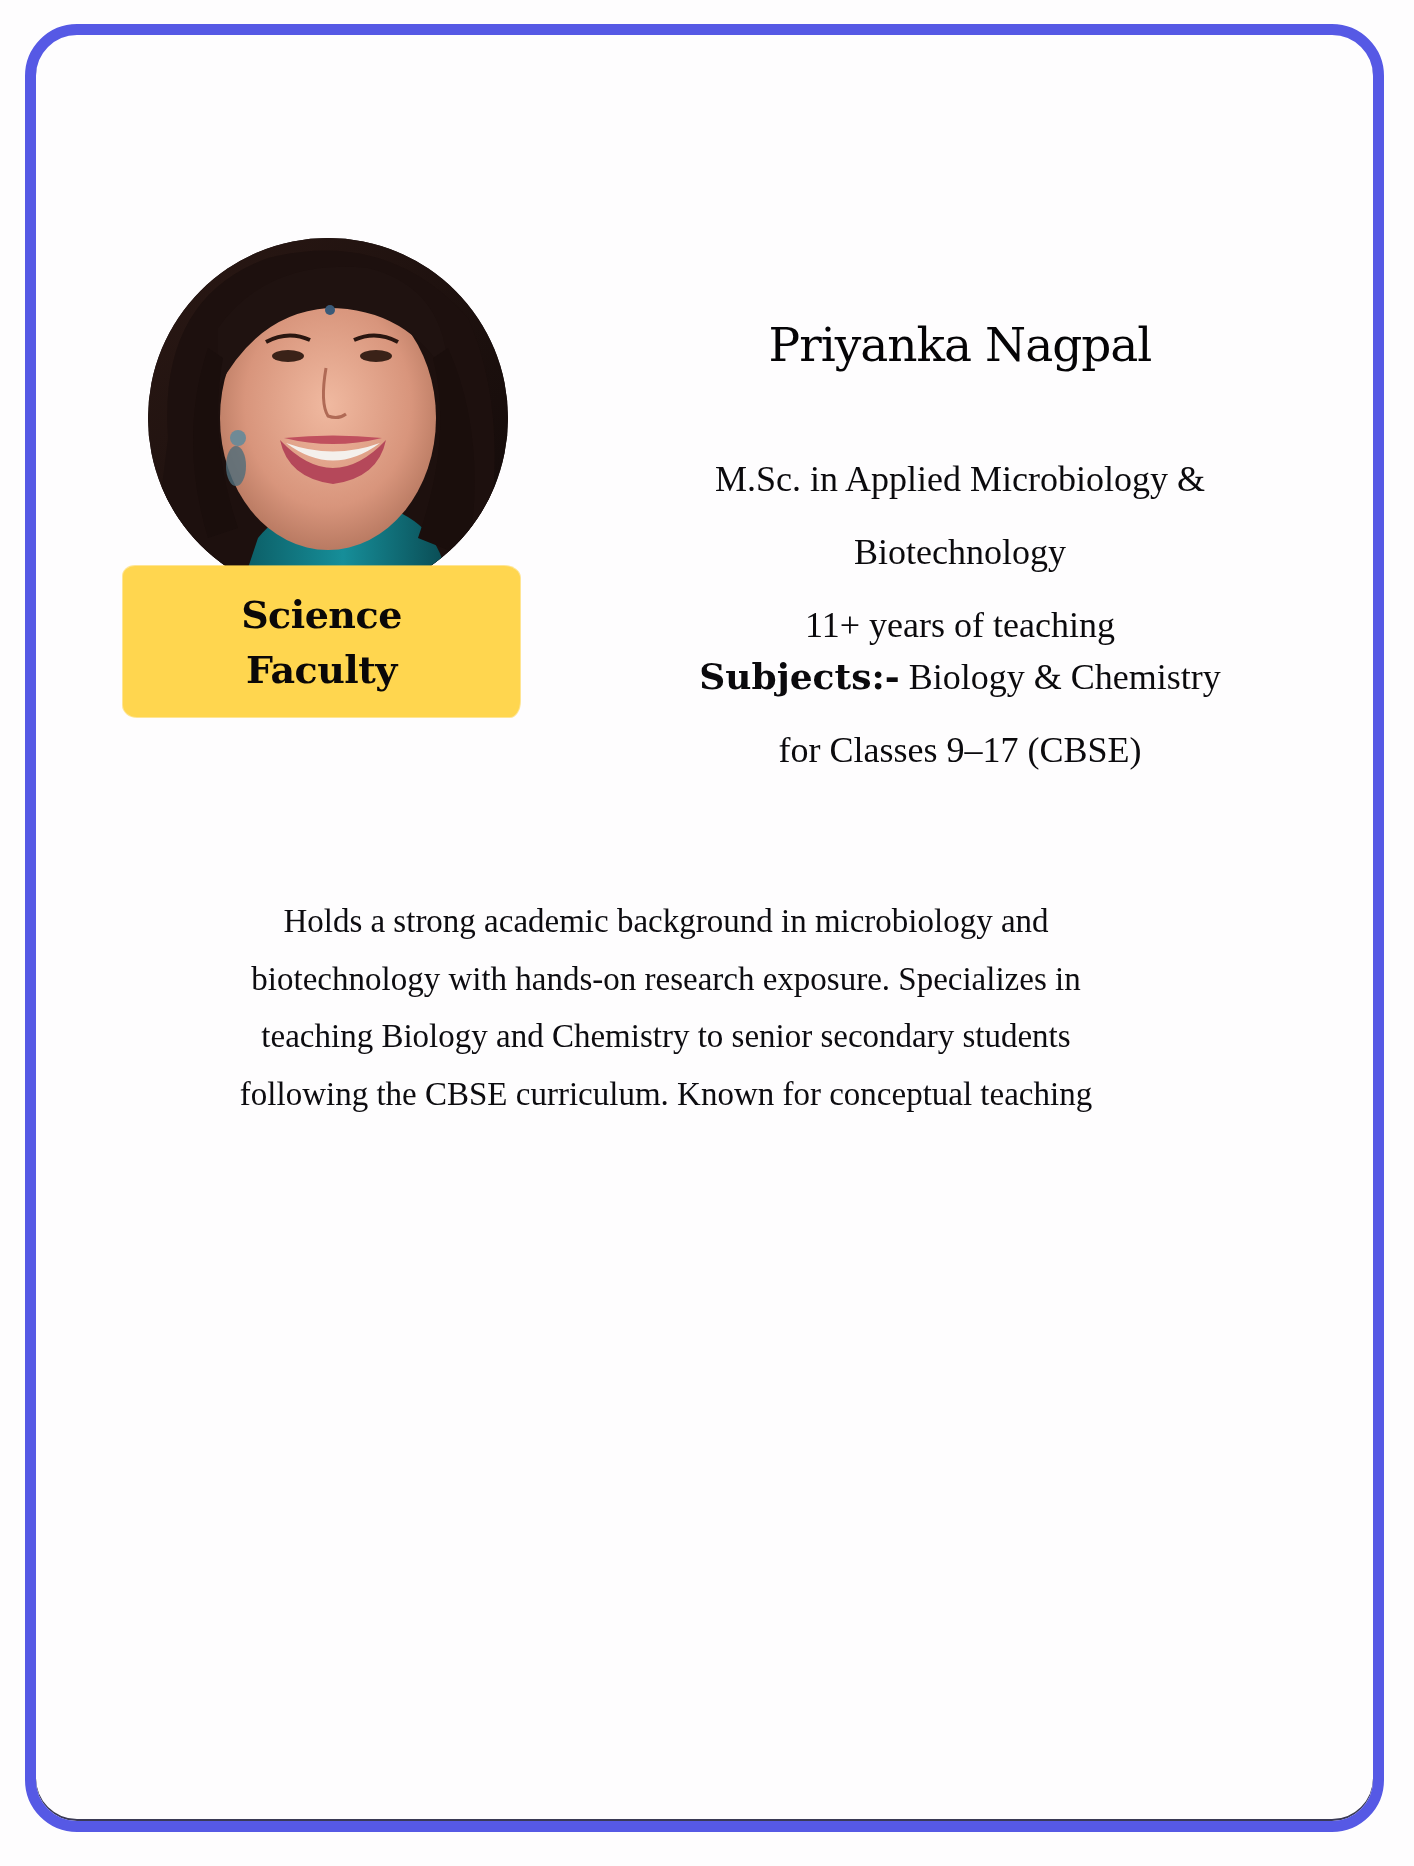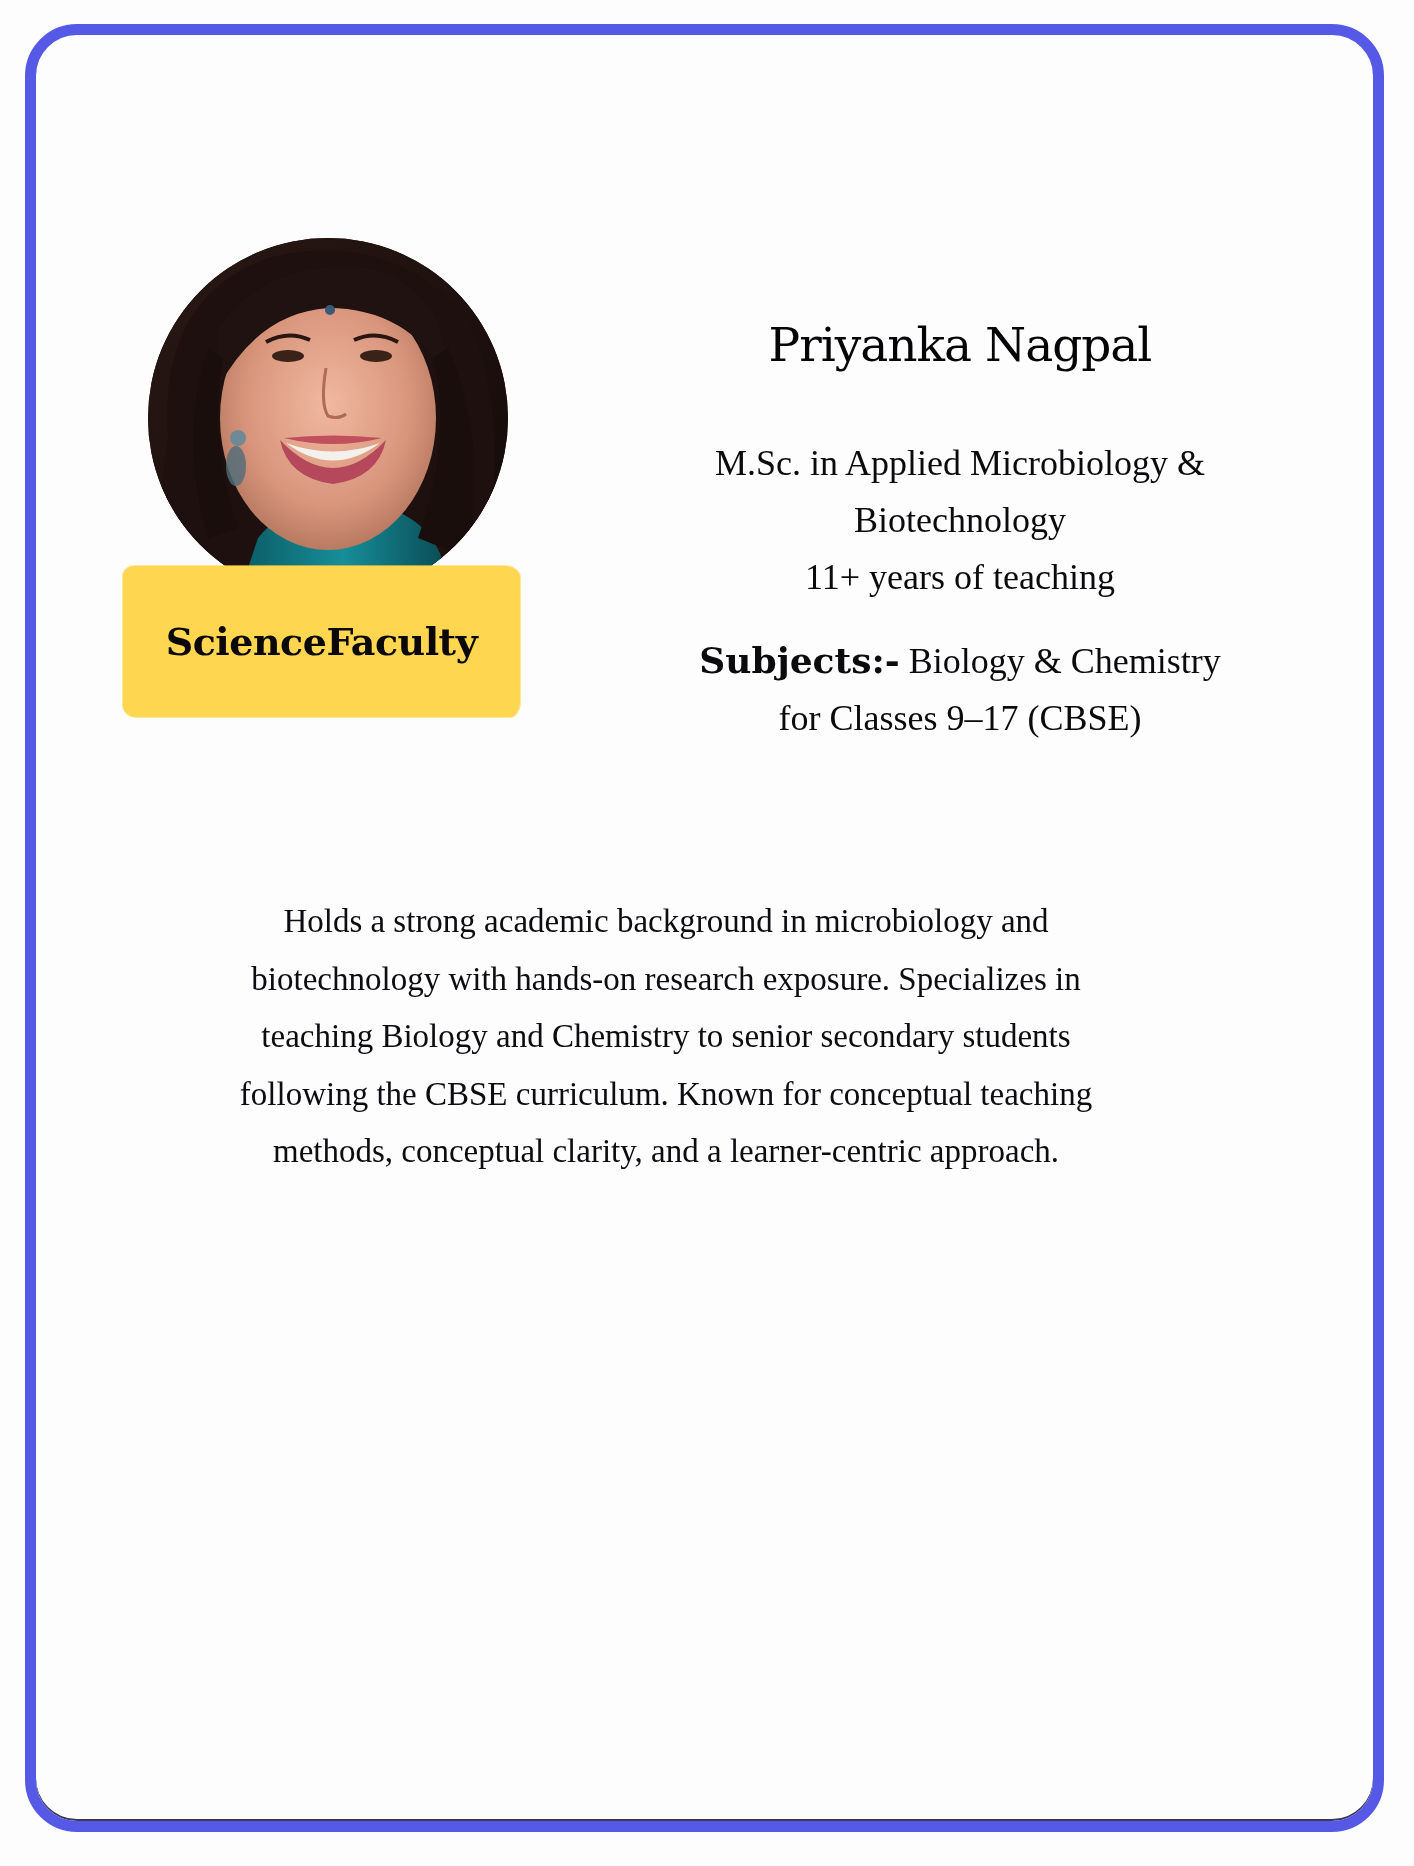--- a/index.html
+++ b/index.html
@@ -39,21 +39,21 @@
   .photo svg { display: block; width: 100%; height: 100%; }
   .badge {
     position: absolute;
     left: 123px;
     top: 566px;
     width: 397px;
     height: 151px;
     background: #ffd64f;
     border-radius: 12px 16px 10px 14px / 10px 12px 16px 12px;
     display: flex;
-    flex-direction: row;
+    flex-direction: column;
     align-items: center;
     justify-content: center;
     box-shadow: 0 0 0 1px rgba(255,214,79,0.6);
   }
   .badge-line {
     font-family: "DejaVu Serif", "Liberation Serif", serif;
     font-weight: bold;
     font-size: 38px;
     line-height: 55px;
     color: #0a0808;
@@ -74,21 +74,21 @@
     line-height: 90px;
     letter-spacing: -1px;
     white-space: nowrap;
     color: #050406;
   }
   .creds {
     top: 435px;
     font-size: 36px;
     line-height: 57px;
   }
-  .creds div, .subjects div { white-space: nowrap; }
+  .creds div, .subjects div { white-space: nowrap; margin-top: 16px; }
   .subjects {
     top: 632px;
     font-size: 36px;
     line-height: 57px;
   }
   .subjects .label {
     font-family: "DejaVu Serif", "Liberation Serif", serif;
     font-weight: bold;
     font-size: 36px;
   }
@@ -164,14 +164,13 @@
 <div class="header-block subjects">
   <div><span class="label">Subjects:-</span><span> Biology &amp; Chemistry</span></div>
   <div>for Classes 9–17 (CBSE)</div>
 </div>
 
 <div class="bio">
   <div>Holds a strong academic background in microbiology and</div>
   <div>biotechnology with hands-on research exposure. Specializes in</div>
   <div>teaching Biology and Chemistry to senior secondary students</div>
   <div>following the CBSE curriculum. Known for conceptual teaching</div>
-  <div>methods, conceptual clarity, and a learner-centric approach.</div>
 </div>
 
 </body></html>

